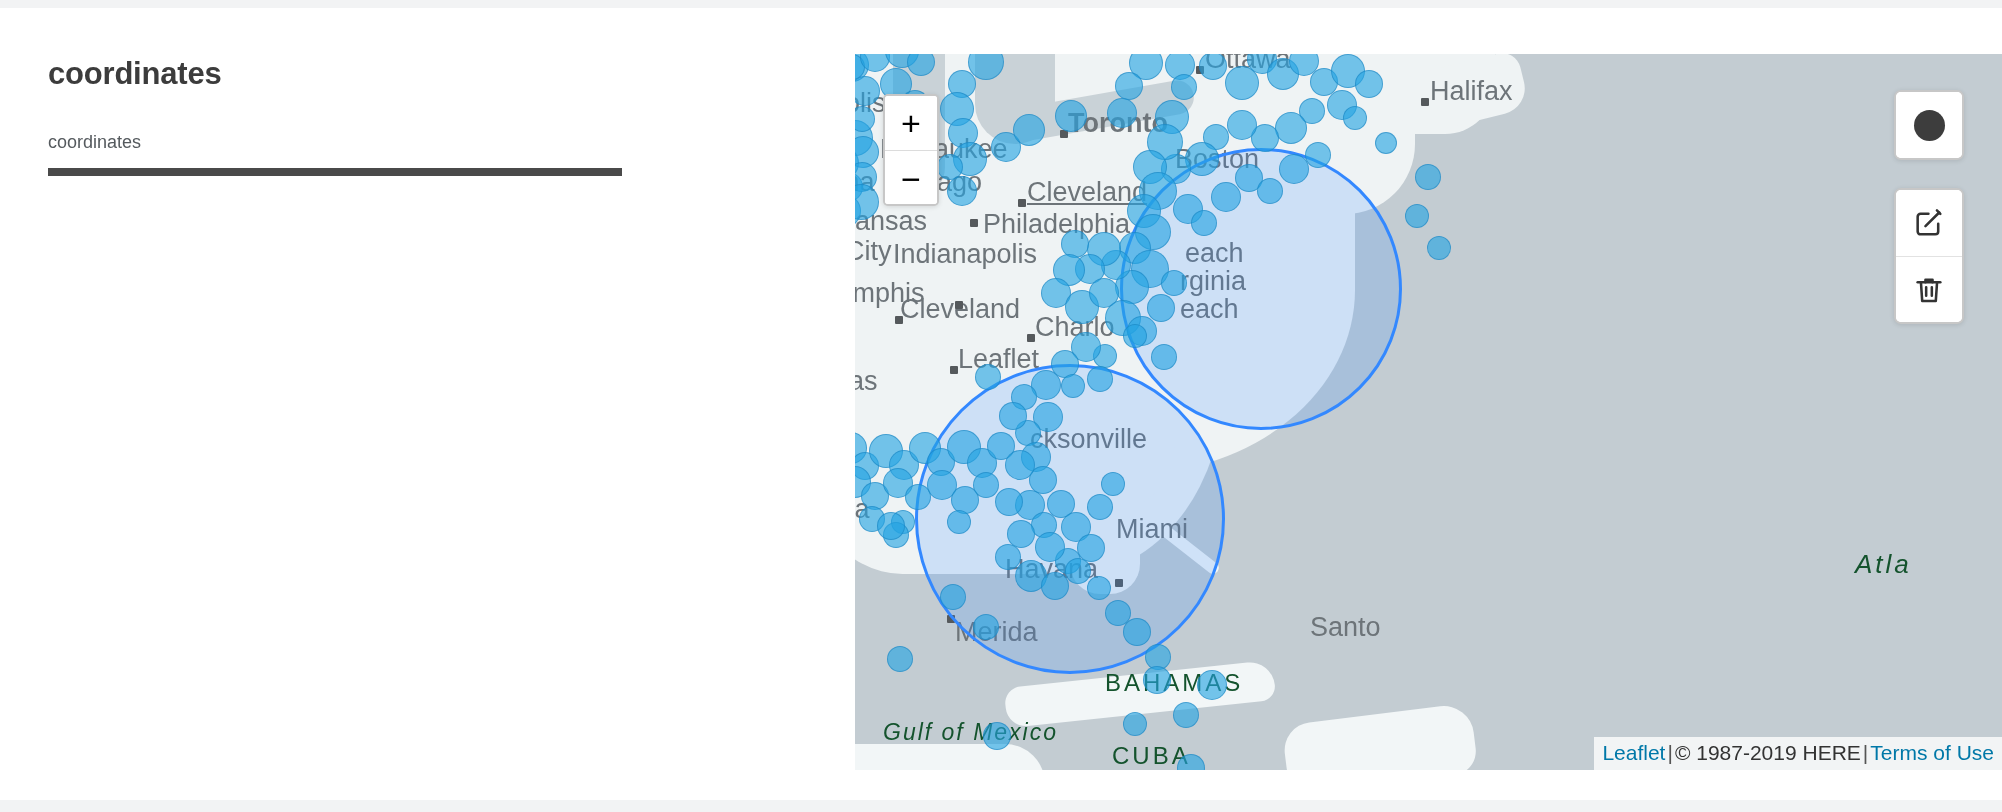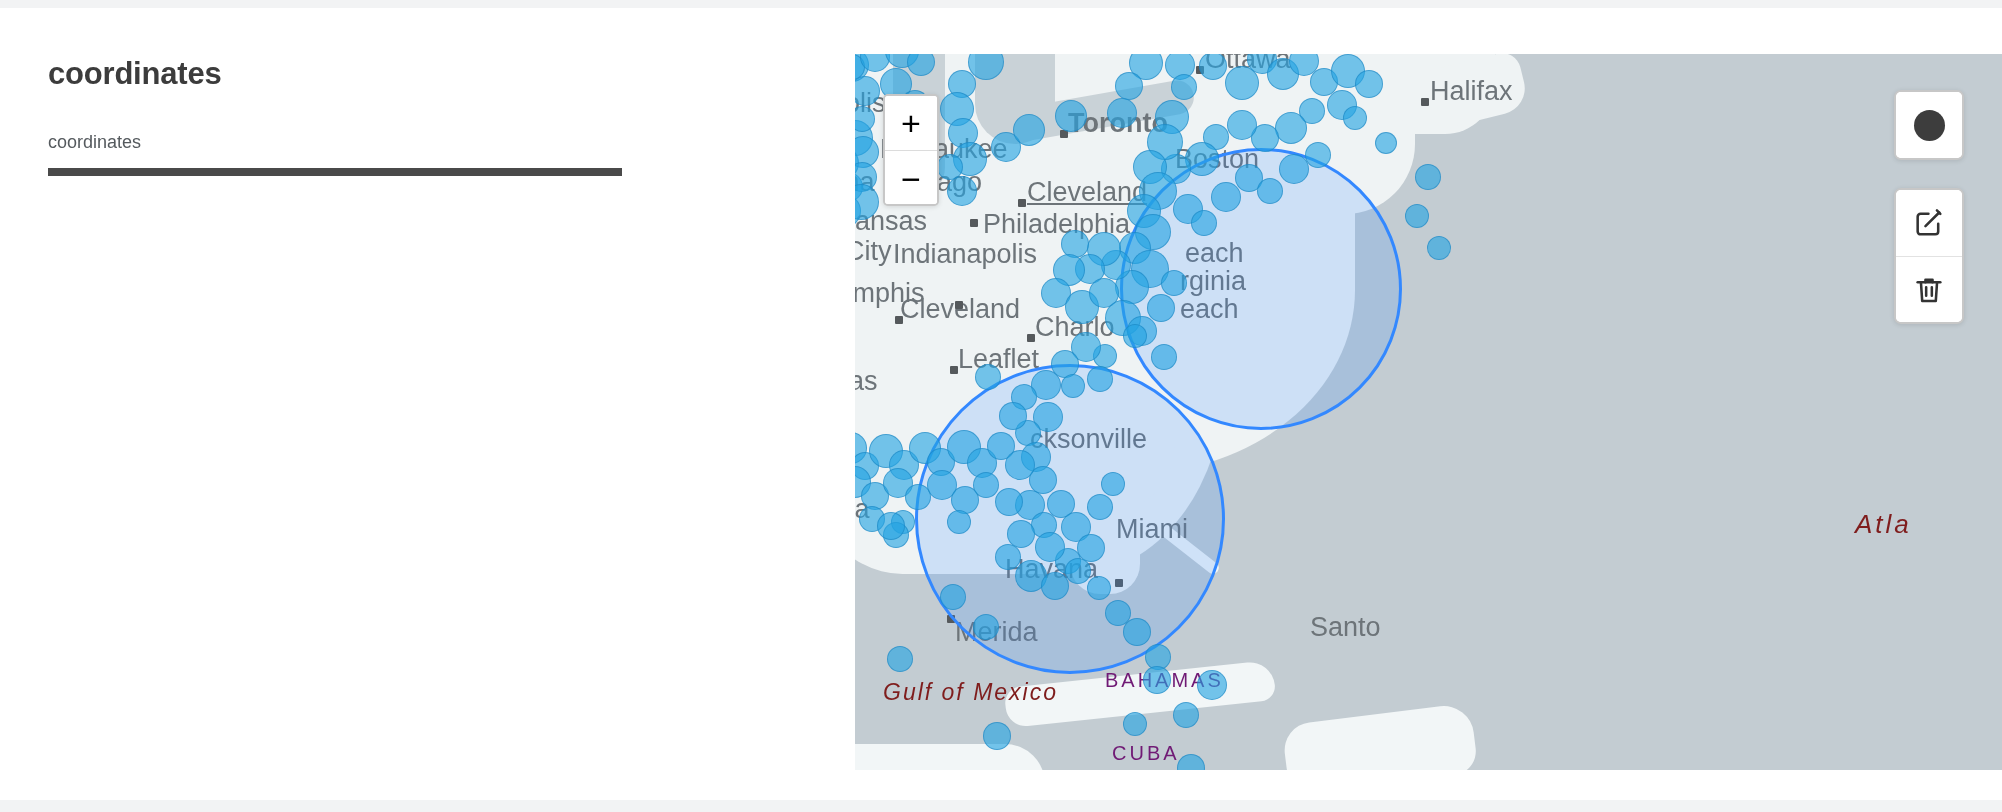--- a/index.html
+++ b/index.html
@@ -51,38 +51,39 @@
   }
   #map-canvas {
     position:absolute; left:0; top:0; width:1147px; height:716px;
   }
   .land {
     position:absolute;
     background:#eff3f4;
   }
   .ocean-label {
     position:absolute;
-    color:#7f1d1d;
+    color:#14532d;
     font-style:italic;
     letter-spacing:3px;
     font-size:26px;
     white-space:nowrap;
     user-select:none;
+    margin-top:40px;
   }
   .city-label {
     position:absolute;
     color:#6d7479;
     font-size:27px;
     white-space:nowrap;
     user-select:none;
   }
   .country-label {
     position:absolute;
-    color:#701a75;
-    font-size:20px;
+    color:#14532d;
+    font-size:24px;
     letter-spacing:3px;
     white-space:nowrap;
     user-select:none;
   }
   .city-dot {
     position:absolute; width:8px; height:8px;
     background:#55595c; border-radius:1px;
   }
 
   
@@ -449,16 +450,19 @@
             <svg width="34" height="34" viewBox="0 0 24 24" fill="none" stroke="#333" stroke-width="1.8" stroke-linecap="round" stroke-linejoin="round">
               <path d="M4 6.5h16"></path>
               <path d="M9.5 6.5V4.8h5v1.7"></path>
               <path d="M6.3 6.5l.9 13.2h9.6l.9-13.2"></path>
               <path d="M10 10v6M14 10v6"></path>
             </svg>
           </div>
         </div>
       </div>
 
+      <div id="attribution">
+        <a>Leaflet</a><span class="sep">|</span><span>© 1987-2019 HERE</span><span class="sep">|</span><a>Terms of Use</a>
+      </div>
 
     </div>
   </div>
 </div>
 
 </body></html>

